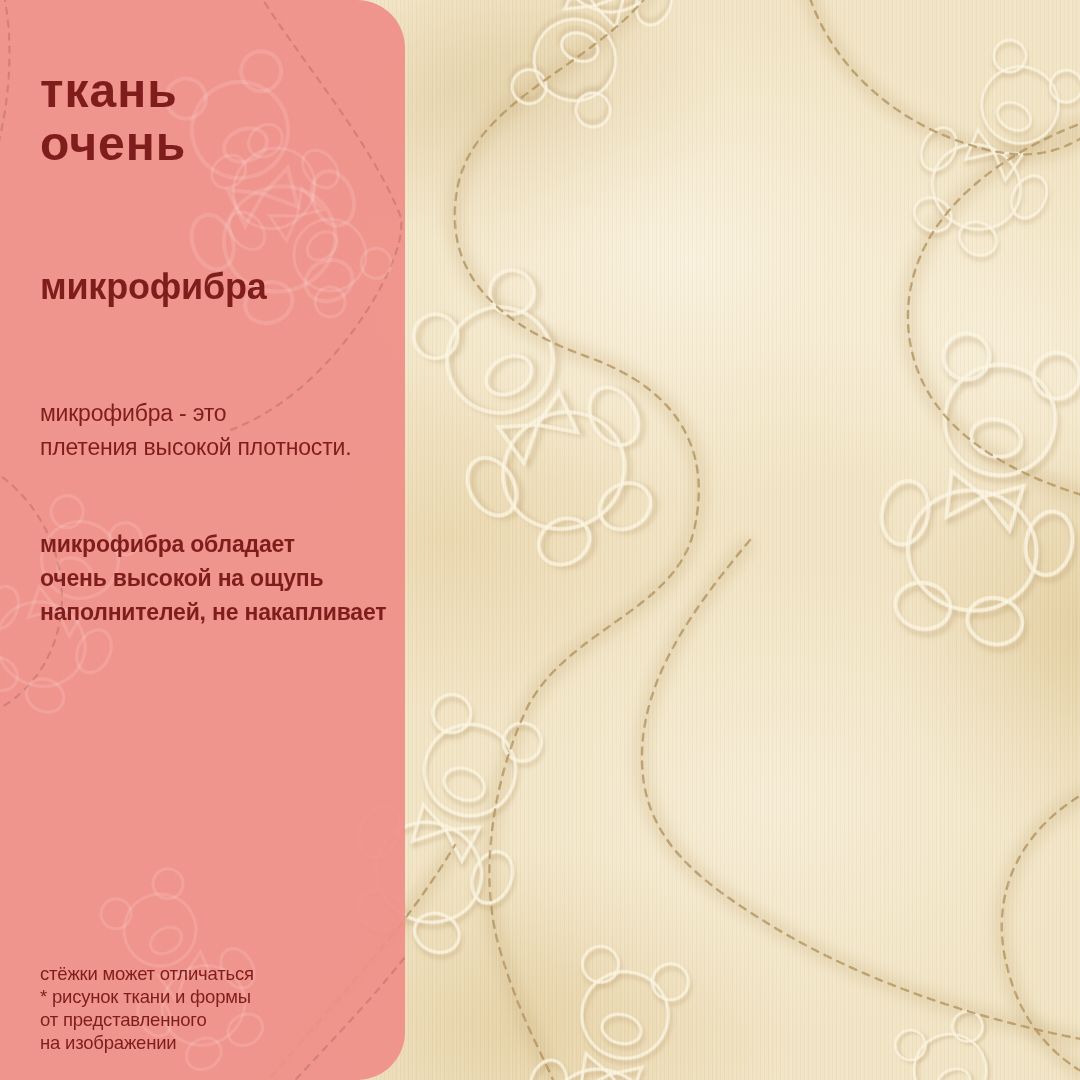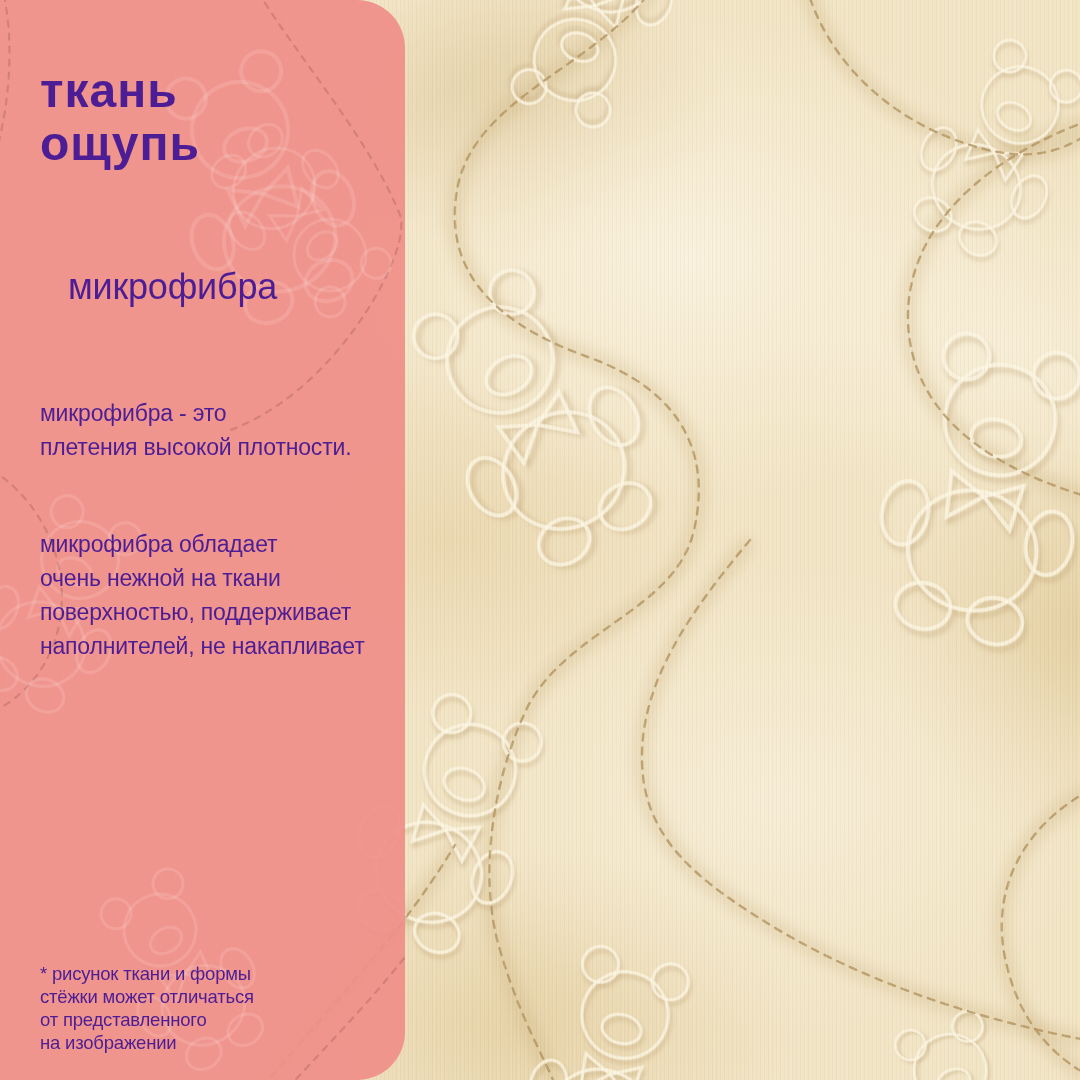--- a/index.html
+++ b/index.html
@@ -36,26 +36,26 @@
   
   .panel{
     position:absolute;left:0;top:0;width:405px;height:1080px;
     background:rgba(240,143,137,.93);
     border-radius:0 48px 48px 0;
     overflow:hidden;
   }
   .panel-deco{position:absolute;inset:0;}
   .pstitch{fill:none;stroke:#8E544C;stroke-opacity:.30;stroke-width:2.2;stroke-dasharray:6 7;stroke-linecap:round;}
   .ghostbear{fill:none;stroke:#FFFFFF;stroke-opacity:.13;stroke-width:2;}
-  .panel .txt{position:absolute;left:40px;color:#4c1d95;}
+  .panel .txt{position:absolute;left:40px;color:#7f1d1d;}
   .title{top:64px;font-size:48px;line-height:53px;font-weight:bold;color:#2577B6;letter-spacing:1px;}
-  .subtitle{top:266px;font-size:36px;font-weight:normal;letter-spacing:-0.2px;margin-left:28px;}
+  .subtitle{top:266px;font-size:36px;font-weight:bold;letter-spacing:-0.2px;}
   .para{font-size:23px;line-height:34px;letter-spacing:-0.2px;white-space:nowrap;}
   .para1{top:396px;}
-  .para2{top:527px;}
+  .para2{top:527px;font-weight:bold;}
   .footnote{top:962px;font-size:18.5px;line-height:23px;letter-spacing:-0.2px;white-space:nowrap;}
 </style>
 </head>
 <body>
 
 <div class="canvas">
 
   <div class="fabric">
     <svg class="stitchsvg" width="1080" height="1080" viewBox="0 0 1080 1080">
       <defs>
@@ -118,38 +118,37 @@
       <path class="pstitch" d="M-8,470 C40,500 70,560 60,620 C52,668 20,700 -8,712"></path>
       <path class="pstitch" d="M412,948 C372,1000 330,1042 288,1088"></path>
       <use href="#bear" class="ghostbear" transform="translate(240,130) rotate(-20) scale(2.0)"></use>
       <use href="#bear" class="ghostbear" transform="translate(330,255) rotate(140) scale(1.5)"></use>
       <use href="#bear" class="ghostbear" transform="translate(80,560) rotate(25) scale(1.6)"></use>
       <use href="#bear" class="ghostbear" transform="translate(160,930) rotate(-30) scale(1.5)"></use>
     </svg>
 
     <div class="txt title">
       <div>ткань</div>
-      <div>ощупь</div>
+      <div>очень</div>
     </div>
 
     <div class="txt subtitle">микрофибра</div>
 
     <div class="txt para para1">
       <div>микрофибра - это</div>
       <div>плетения высокой плотности.</div>
     </div>
 
     <div class="txt para para2">
       <div>микрофибра обладает</div>
-      <div>очень нежной на ткани</div>
-      <div>поверхностью, поддерживает</div>
+      <div>очень высокой на ощупь</div>
       <div>наполнителей, не накапливает</div>
     </div>
 
     <div class="txt footnote">
+      <div>стёжки может отличаться</div>
       <div>* рисунок ткани и формы</div>
-      <div>стёжки может отличаться</div>
       <div>от представленного</div>
       <div>на изображении</div>
     </div>
   </div>
 
 </div>
 
 </body></html>

